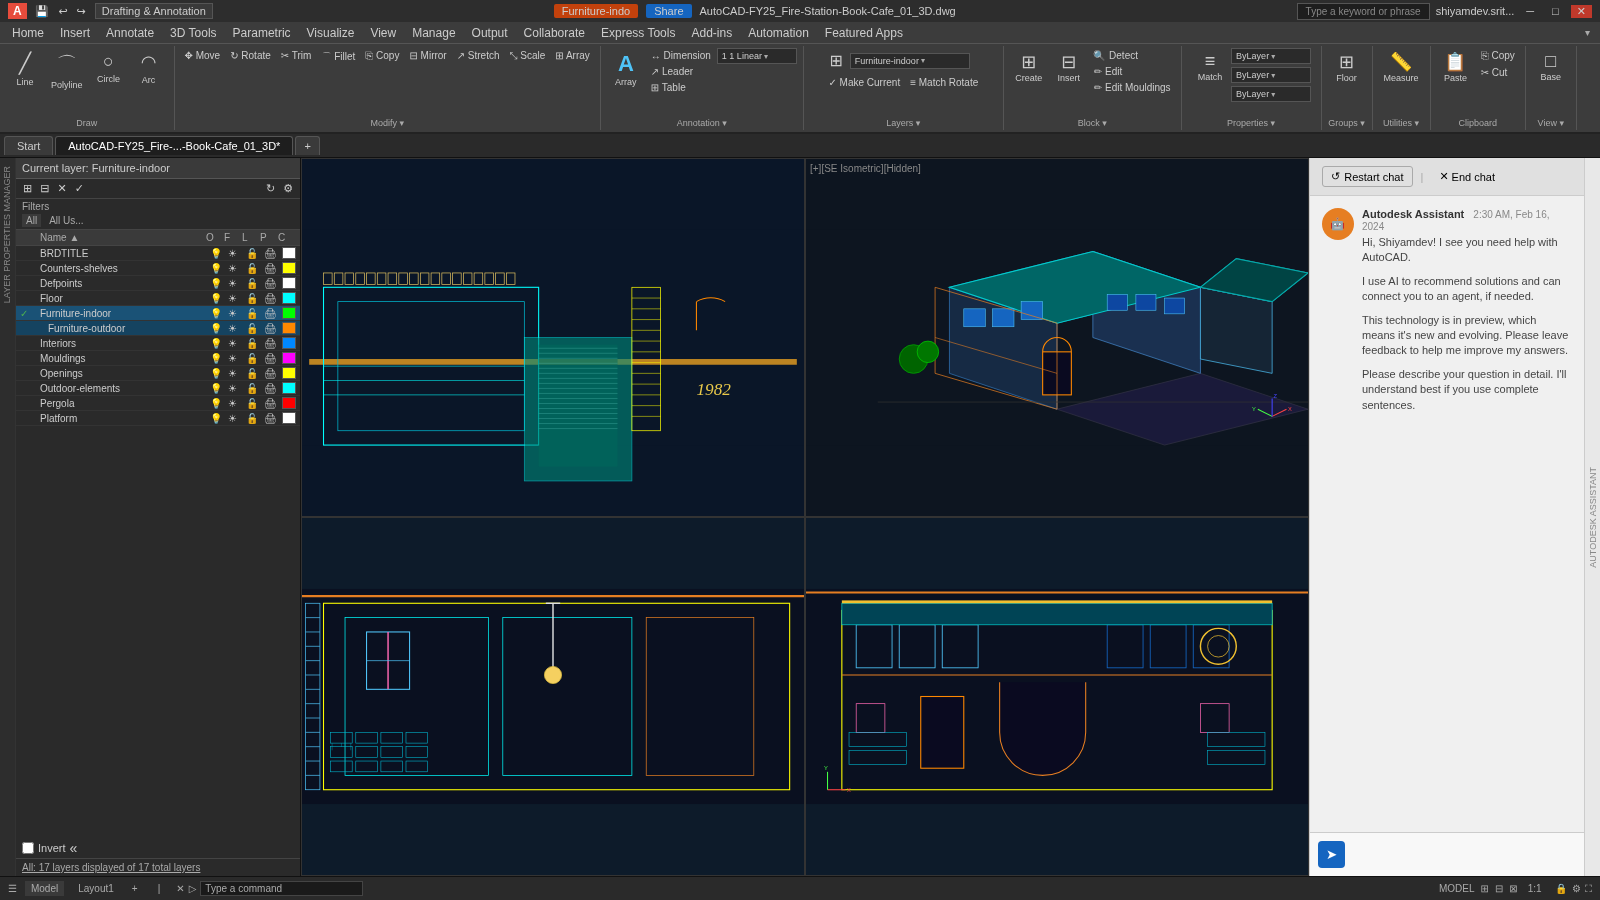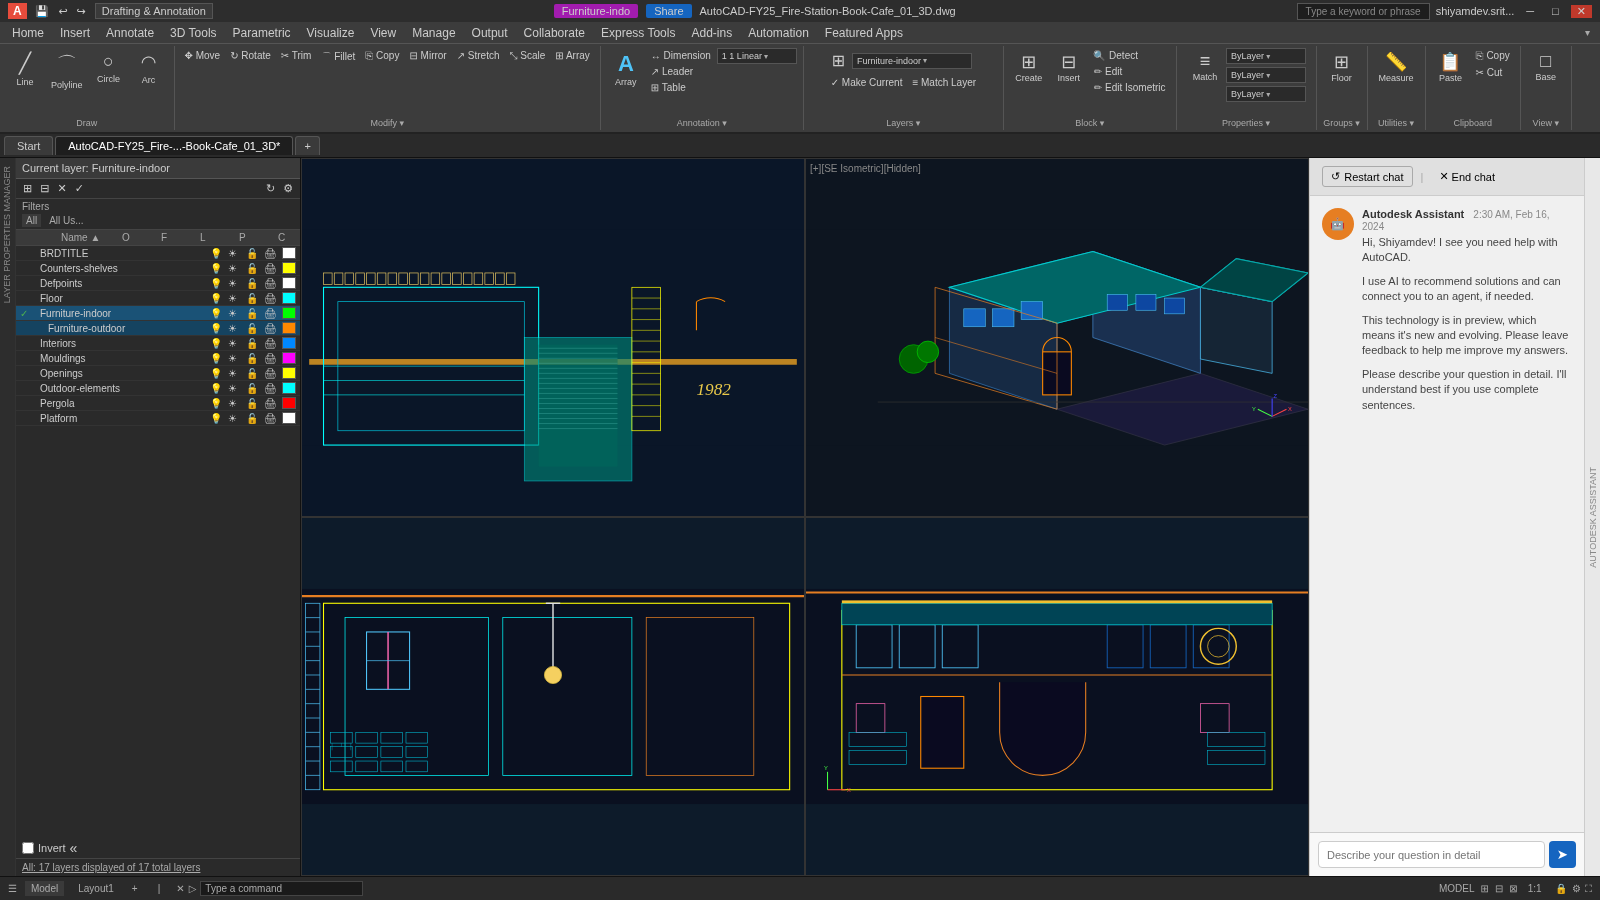--- a/index.html
+++ b/index.html
@@ -173,21 +173,20 @@
       border-bottom: 1px solid #444;
     }
     #layer-list { flex: 1; overflow-y: auto; }
     .layer-header-row {
       display: flex;
       background: #3a3a3a;
       padding: 2px 4px;
       border-bottom: 1px solid #444;
       font-size: 10px;
       color: #aaa;
-      gap: 21px;
     }
     .layer-row {
       display: flex;
       align-items: center;
       padding: 1px 4px;
       cursor: pointer;
       font-size: 10px;
       color: #ccc;
       border-bottom: 1px solid #333;
     }
@@ -397,21 +396,21 @@
   <div id="title-bar-left">
     <span style="background:#e74c3c;color:white;padding:1px 5px;font-weight:bold;font-size:12px;">A</span>
     <span style="display:flex;gap:3px;">
       <span style="cursor:pointer;padding:1px 3px;">💾</span>
       <span style="cursor:pointer;padding:1px 3px;">↩</span>
       <span style="cursor:pointer;padding:1px 3px;">↪</span>
     </span>
     <span style="border:1px solid #555;padding:1px 6px;cursor:pointer;background:#3a3a3a;">Drafting &amp; Annotation</span>
   </div>
   <div id="title-bar-center">
-    <span style="background:#a21caf;padding:1px 8px;border-radius:2px;">Furniture-indo</span>
+    <span style="background:#c2410c;padding:1px 8px;border-radius:2px;">Furniture-indo</span>
     <span style="background:#1565c0;padding:1px 8px;border-radius:2px;cursor:pointer;">Share</span>
     <span>AutoCAD-FY25_Fire-Station-Book-Cafe_01_3D.dwg</span>
   </div>
   <div id="title-bar-right">
     <span style="background:#1e1e1e;border:1px solid #555;padding:2px 8px;color:#888;font-size:10px;">Type a keyword or phrase</span>
     <span>shiyamdev.srit...</span>
     <span style="cursor:pointer;padding:0 6px;">─</span>
     <span style="cursor:pointer;padding:0 6px;">□</span>
     <span style="cursor:pointer;padding:0 6px;background:#c0392b;">✕</span>
   </div>
@@ -502,40 +501,40 @@
         <div class="ribbon-btn" style="flex-direction:row;min-width:auto;">
           <span style="font-size:16px;">⊞</span>
         </div>
         <div class="ribbon-dropdown" style="font-size:9px;min-width:120px;">
           <span>Furniture-indoor</span>
             <span class="ribbon-dropdown-arrow">▾</span>
         </div>
       </div>
       <div style="display:flex;gap:2px;align-items:center;">
         <div class="ribbon-btn-small">✓ Make Current</div>
-        <div class="ribbon-btn-small">≡ Match Layer</div>
+        <div class="ribbon-btn-small">≡ Match Rotate</div>
       </div>
     </div>
     <div class="ribbon-group-label">Layers ▾</div>
   </div>
 
   <div class="ribbon-group" style="min-width:140px;">
     <div class="ribbon-group-inner">
       <div class="ribbon-btn">
         <span style="font-size:18px;">⊞</span>
         <span>Create</span>
       </div>
       <div class="ribbon-btn">
         <span style="font-size:18px;">⊟</span>
         <span>Insert</span>
       </div>
       <div class="ribbon-col">
         <div class="ribbon-btn-small">🔍 Detect</div>
         <div class="ribbon-btn-small">✏ Edit</div>
-        <div class="ribbon-btn-small">✏ Edit Isometric</div>
+        <div class="ribbon-btn-small">✏ Edit Mouldings</div>
       </div>
     </div>
     <div class="ribbon-group-label">Block ▾</div>
   </div>
 
   <div class="ribbon-group" style="min-width:140px;">
     <div class="ribbon-group-inner">
       <div class="ribbon-btn">
         <span style="font-size:18px;">≡</span>
         <span>Match</span>
@@ -1038,21 +1037,20 @@
           </div>
           <div class="chat-message-text">Hi, Shiyamdev! I see you need help with AutoCAD.</div>
           <div class="chat-message-text" style="margin-top:8px;">I use AI to recommend solutions and can connect you to an agent, if needed.</div>
           <div class="chat-message-text" style="margin-top:8px;">This technology is in preview, which means it's new and evolving. Please leave feedback to help me improve my answers.</div>
           <div class="chat-message-text" style="margin-top:8px;">Please describe your question in detail. I'll understand best if you use complete sentences.</div>
         </div>
       </div>
     </div>
     <div id="chat-input-area">
       <div style="display:flex;gap:4px;">
-        <input type="text" style="flex: 1 1 0%; padding: 6px 8px; border: 1px solid rgb(204, 204, 204); border-radius: 4px; font-size: 11px;" placeholder="Describe your question in detail">
         <button style="padding:6px 8px;background:#1565c0;color:white;border:none;cursor:pointer;border-radius:4px;">➤</button>
       </div>
     </div>
   </div>
 
   <div id="right-side-tab">
     <span class="vertical-label">AUTODESK ASSISTANT</span>
   </div>
 </div>
 

